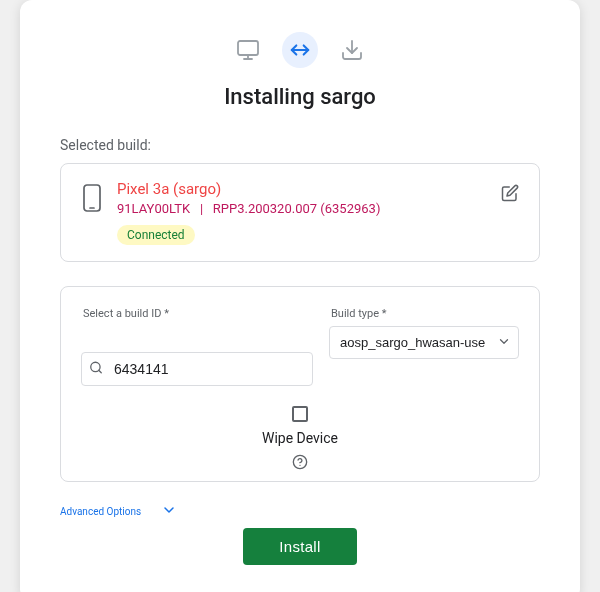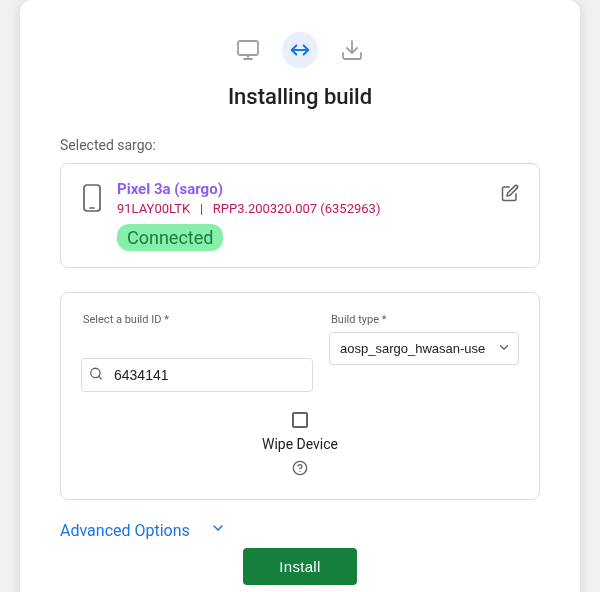--- a/index.html
+++ b/index.html
@@ -59,46 +59,46 @@
     }
     .device-icon {
       margin-top: 4px;
       color: #5f6368;
     }
     .device-info {
       flex: 1;
     }
     .device-name {
       font-size: 15px;
-      font-weight: 700;
-      color: #8b5cf6;
+      font-weight: 400;
+      color: #ef4444;
       margin-bottom: 3px;
     }
     .device-details {
       font-size: 13px;
       color: #be185d;
       margin-bottom: 8px;
     }
     .connected-badge {
       display: inline-block;
-      background: #86efac;
+      background: #fef9c3;
       color: #188038;
-      font-size: 18px;
+      font-size: 12px;
       padding: 3px 10px;
       border-radius: 12px;
     }
     .edit-icon {
       color: #5f6368;
       cursor: pointer;
       margin-top: 4px;
     }
     .build-card {
       border: 1px solid #dadce0;
       border-radius: 8px;
-      padding: 20px 20px 20px;
+      padding: 20px 20px 8px;
       margin-bottom: 20px;
     }
     .build-fields {
       display: flex;
       gap: 16px;
       margin-bottom: 20px;
     }
     .field-group {
       display: flex;
       flex-direction: column;
@@ -181,21 +181,21 @@
       cursor: pointer;
     }
     .advanced-options {
       margin-top: 16px;
     }
     .advanced-options-link {
       display: flex;
       align-items: center;
       gap: 20px;
       color: #1a73e8;
-      font-size: 16px;
+      font-size: 10px;
       cursor: pointer;
       text-decoration: none;
     }
     .install-section {
       display: flex;
       justify-content: center;
       margin-top: 8px;
     }
     .install-button {
       background: #15803d;
@@ -231,23 +231,23 @@
     </div>
     <div class="step-icon">
       <svg width="24" height="24" viewBox="0 0 24 24" fill="none" stroke="#9aa0a6" stroke-width="1.8" stroke-linecap="round" stroke-linejoin="round">
         <path d="M21 15v4a2 2 0 01-2 2H5a2 2 0 01-2-2v-4"></path>
         <polyline points="7 10 12 15 17 10"></polyline>
         <line x1="12" y1="15" x2="12" y2="3"></line>
       </svg>
     </div>
   </div>
 
-  <div class="page-title">Installing build</div>
-
-  <div class="section-label">Selected sargo:</div>
+  <div class="page-title">Installing sargo</div>
+
+  <div class="section-label">Selected build:</div>
 
   <div class="device-card">
     <div class="device-icon">
       <svg width="22" height="28" viewBox="0 0 22 28" fill="none" stroke="#5f6368" stroke-width="1.7" stroke-linecap="round" stroke-linejoin="round">
         <rect x="3" y="1" width="16" height="26" rx="3"></rect>
         <line x1="9" y1="24" x2="13" y2="24"></line>
       </svg>
     </div>
     <div class="device-info">
       <div class="device-name">Pixel 3a (sargo)</div>

